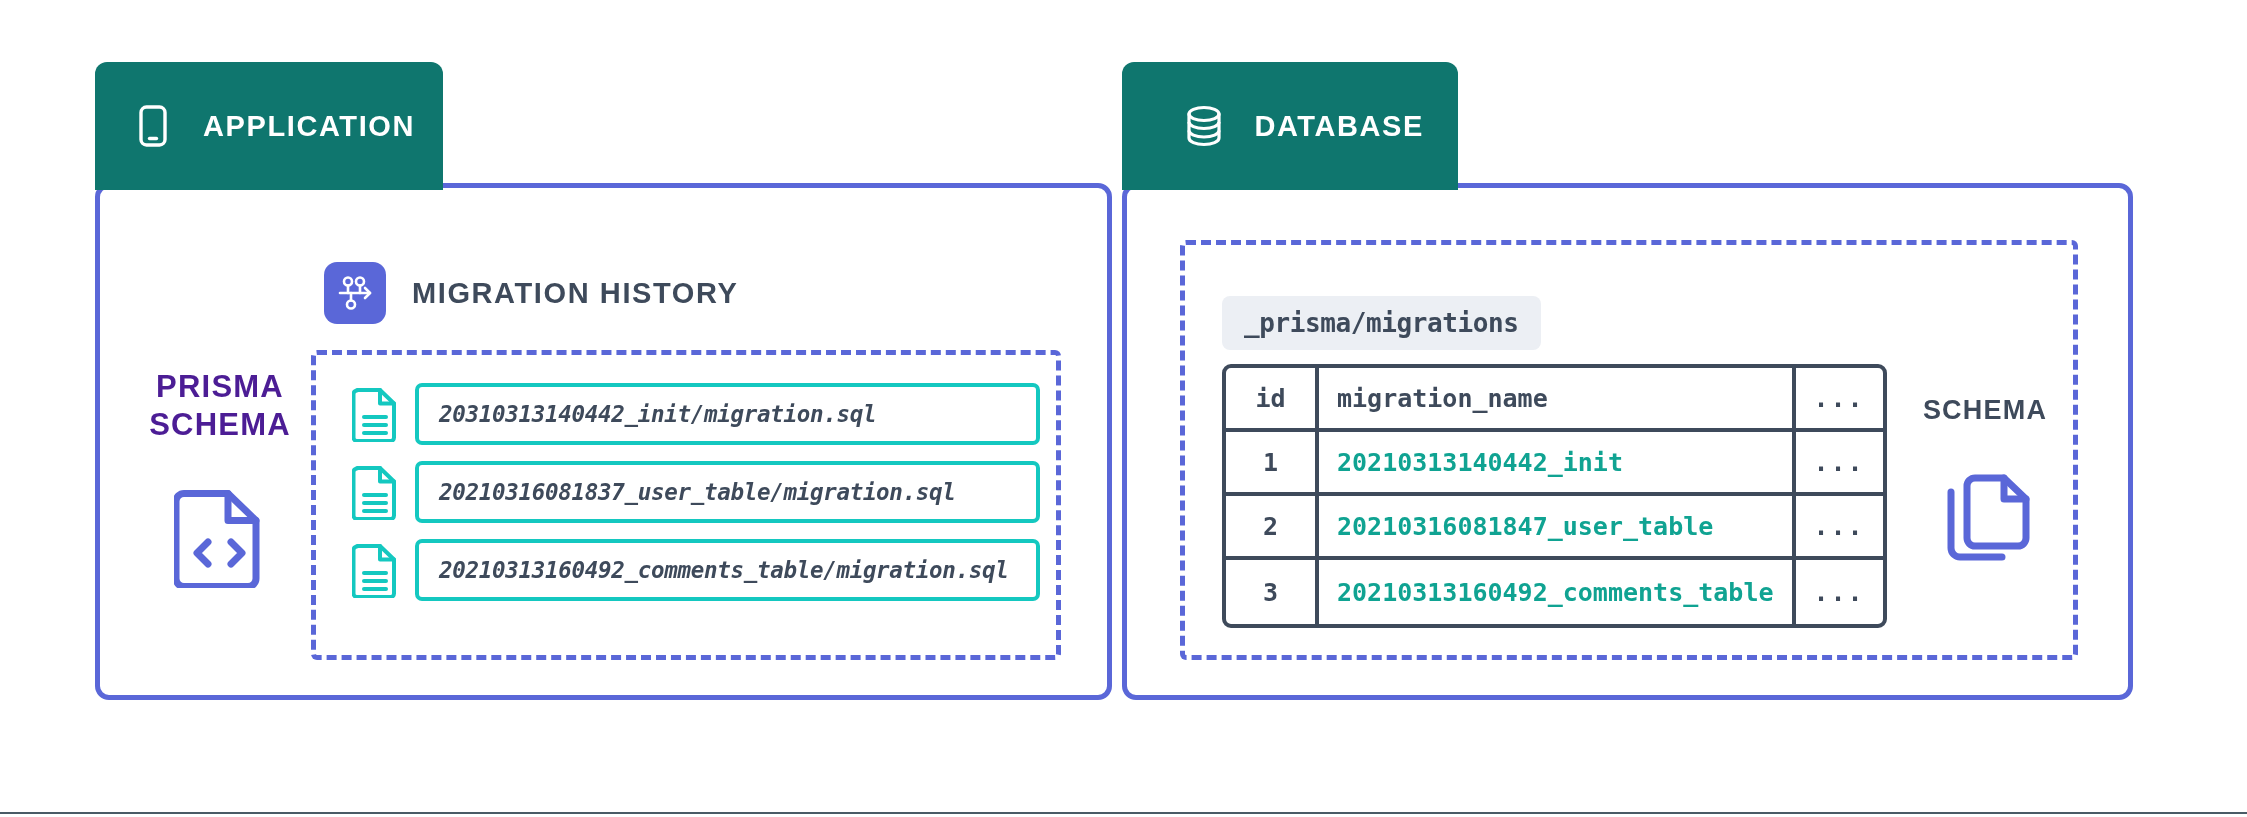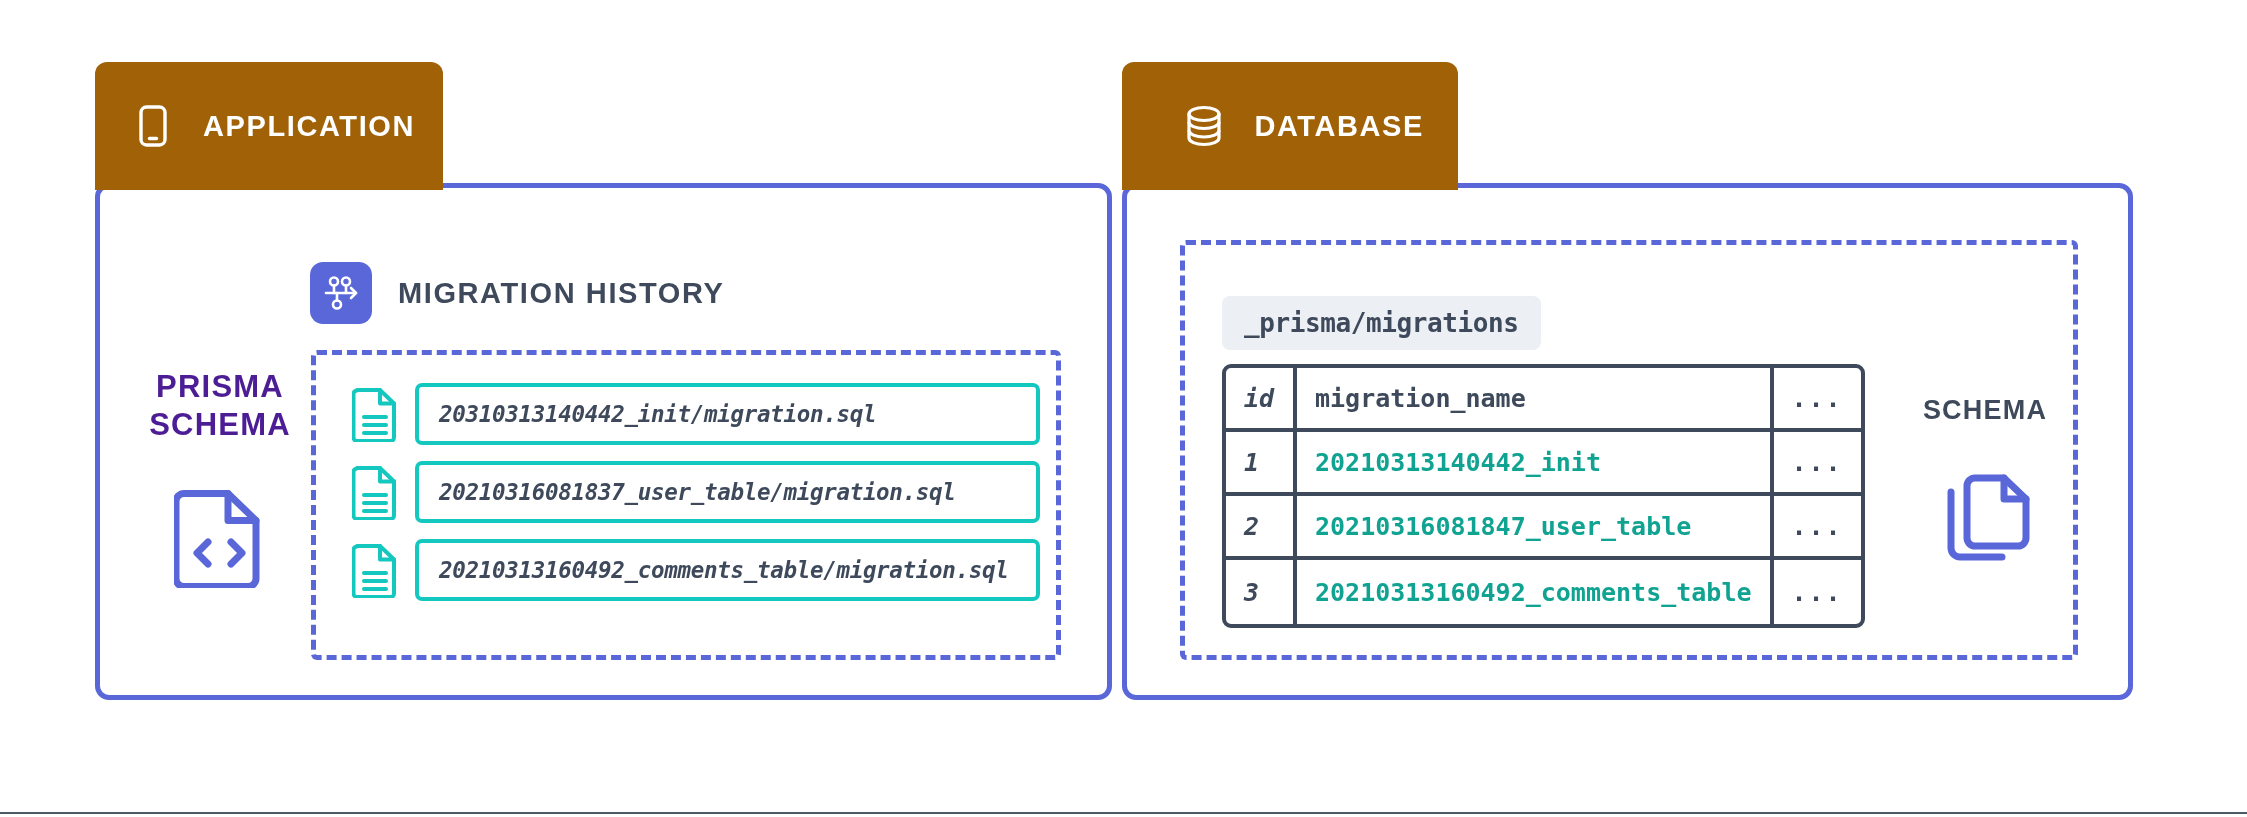--- a/index.html
+++ b/index.html
@@ -24,21 +24,21 @@
     border: 5px solid #5a67d8;
     border-radius: 14px;
     background: #ffffff;
   }
   .panel-app      { left: 95px;  top: 183px; width: 1017px; height: 517px; }
   .panel-db       { left: 1122px; top: 183px; width: 1011px; height: 517px; }
 
   
   .tab {
     position: absolute;
-    background: #a16207;
+    background: #0f766e;
     border-radius: 12px 12px 0 0;
     display: flex;
     align-items: center;
     gap: 26px;
     padding: 0 34px;
     z-index: 5;
   }
   .tab-app { left: 95px;  top: 62px; width: 348px; height: 128px; }
   .tab-db  { left: 1122px; top: 62px; width: 336px; height: 128px; justify-content: flex-end; }
 
@@ -62,21 +62,21 @@
     color: #4c1d95;
     font-size: 31px;
     font-weight: bold;
     letter-spacing: 1.2px;
     line-height: 1.22;
   }
   .prisma-schema-icon { margin-top: 40px; width: 92px; height: 104px; }
 
   .mh-header {
     position: absolute;
-    left: 310px;
+    left: 324px;
     top: 262px;
     display: flex;
     align-items: center;
     gap: 26px;
   }
   .mh-badge {
     width: 62px; height: 62px;
     background: #5a67d8;
     border-radius: 13px;
     display: flex; align-items: center; justify-content: center;
@@ -169,21 +169,21 @@
     border-bottom: 4px solid #3e4a5b;
     font-family: "DejaVu Sans Mono", monospace;
     font-weight: bold;
     white-space: nowrap;
     height: 64px;
     padding: 0 18px;
   }
   .db-table tr:last-child td { border-bottom: none; }
   .db-table td:last-child { border-right: none; }
 
-  .col-id   { width: 71px;  font-size: 25px; color: #3e4a5b; font-style: italic; }
+  .col-id   { width: 93px;  text-align: center; font-size: 25px; color: #3e4a5b; }
   .col-name { width: 470px; text-align: left;   font-size: 25px; }
   .col-dots { width: 86px;  text-align: center; font-size: 25px; color: #3e4a5b; letter-spacing: 2px; }
 
   .name-header { color: #3e4a5b; }
   .name-value  { color: #10a392; }
 
   .schema-block {
     position: absolute;
     left: 1895px;
     top: 395px;

